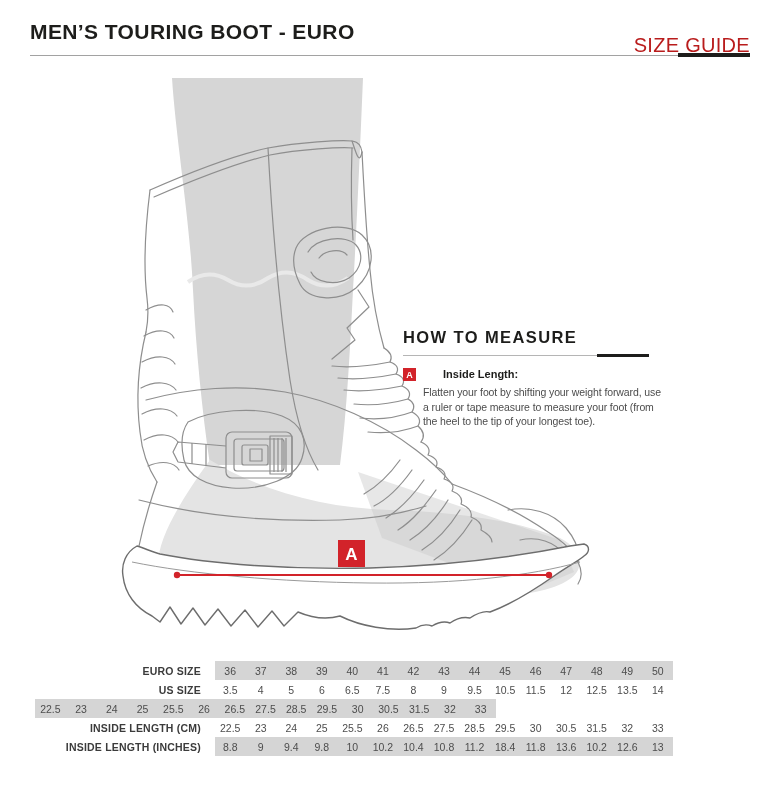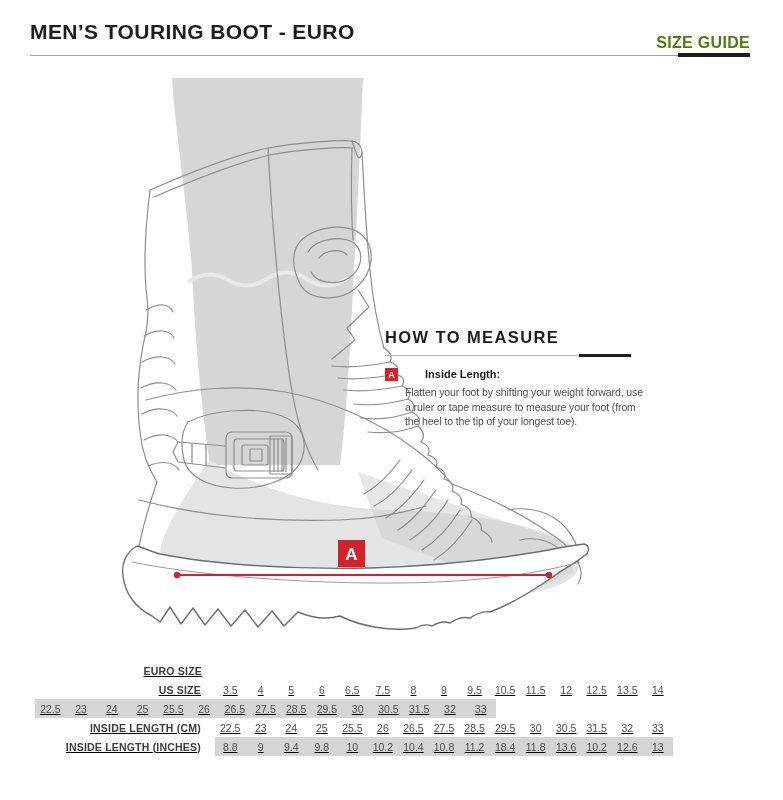--- a/index.html
+++ b/index.html
@@ -2,42 +2,42 @@
 <html><head>
 <meta charset="utf-8">
 <style>
   html,body{margin:0;padding:0;background:#fff;}
   .page{position:relative;width:783px;height:800px;background:#fff;overflow:hidden;
         font-family:"Liberation Sans",sans-serif;}
 
   
   .page-title{position:absolute;left:30px;top:20px;font-size:21px;font-weight:bold;
               letter-spacing:.4px;color:#1d1d1b;}
-  .size-guide{position:absolute;right:33px;top:34px;font-size:16px;font-weight:bold;
-              letter-spacing:.3px;color:#4d7c0f;cursor:pointer;}
+  .size-guide{position:absolute;right:33px;top:34px;font-size:20px;font-weight:normal;
+              letter-spacing:.3px;color:#b91c1c;cursor:pointer;}
   .header-rule{position:absolute;left:30px;right:33px;top:55px;height:1px;background:#a2a2a2;}
   .header-rule-strong{position:absolute;right:33px;top:53px;width:72px;height:4px;background:#1d1d1b;}
 
   
   .boot-wrap{position:absolute;left:60px;top:70px;width:600px;height:580px;}
 
   
-  .htm{position:absolute;left:385px;top:328px;width:256px;}
+  .htm{position:absolute;left:403px;top:328px;width:256px;}
   .htm-title{font-size:16.5px;font-weight:bold;letter-spacing:1.4px;color:#1d1d1b;}
   .htm-rule{position:relative;margin-top:8px;width:246px;height:1px;background:#b5b5b5;}
   .htm-rule-strong{position:absolute;right:0;top:-1px;width:52px;height:3px;background:#1d1d1b;}
   .htm-item{margin-top:12px;display:flex;align-items:flex-start;}
   .htm-marker{width:13px;height:13px;background:#d2232a;color:#fff;font-size:9px;font-weight:bold;
               display:flex;align-items:center;justify-content:center;flex:0 0 13px;}
   .htm-item-title{margin-left:7px;font-size:11px;font-weight:bold;color:#1d1d1b;line-height:13px;padding-left:20px;}
   .htm-body{margin-left:20px;margin-top:4px;width:238px;font-size:10.5px;line-height:14.5px;
             color:#4c4c4c;letter-spacing:-.1px;}
 
   
-  .size-table{position:absolute;left:30px;top:661px;width:643px;text-decoration:underline;}
+  .size-table{position:absolute;left:30px;top:661px;width:643px;}
   .trow{display:flex;height:19px;align-items:stretch;}
   .tlabel{width:172px;text-align:right;padding-right:9px;font-size:10.5px;font-weight:bold;
           color:#3b3b3b;letter-spacing:.2px;display:flex;align-items:center;justify-content:flex-end;}
   .tcells{margin-left:5px;width:461px;display:flex;}
   .tcells.striped{background:#d5d5d5;}
   .tcell{flex:1;font-size:10.5px;color:#4d4d4d;display:flex;align-items:center;justify-content:center;}
 </style>
 </head>
 <body>
 
@@ -162,20 +162,37 @@
     <div class="htm-item">
       <div class="htm-marker">A</div>
       <div class="htm-item-title">Inside Length:</div>
     </div>
     <div class="htm-body">Flatten your foot by shifting your weight forward, use a ruler or tape measure to measure your foot (from the heel to the tip of your longest toe).</div>
   </div>
 
   <div class="size-table">
       <div class="trow">
         <div class="tlabel">EURO SIZE</div>
+        <div class="tcells striped">
+          <div class="tcell">36</div>
+          <div class="tcell">37</div>
+          <div class="tcell">38</div>
+          <div class="tcell">39</div>
+          <div class="tcell">40</div>
+          <div class="tcell">41</div>
+          <div class="tcell">42</div>
+          <div class="tcell">43</div>
+          <div class="tcell">44</div>
+          <div class="tcell">45</div>
+          <div class="tcell">46</div>
+          <div class="tcell">47</div>
+          <div class="tcell">48</div>
+          <div class="tcell">49</div>
+          <div class="tcell">50</div>
+        </div>
       </div>
       <div class="trow">
         <div class="tlabel">US SIZE</div>
         <div class="tcells">
           <div class="tcell">3.5</div>
           <div class="tcell">4</div>
           <div class="tcell">5</div>
           <div class="tcell">6</div>
           <div class="tcell">6.5</div>
           <div class="tcell">7.5</div>

